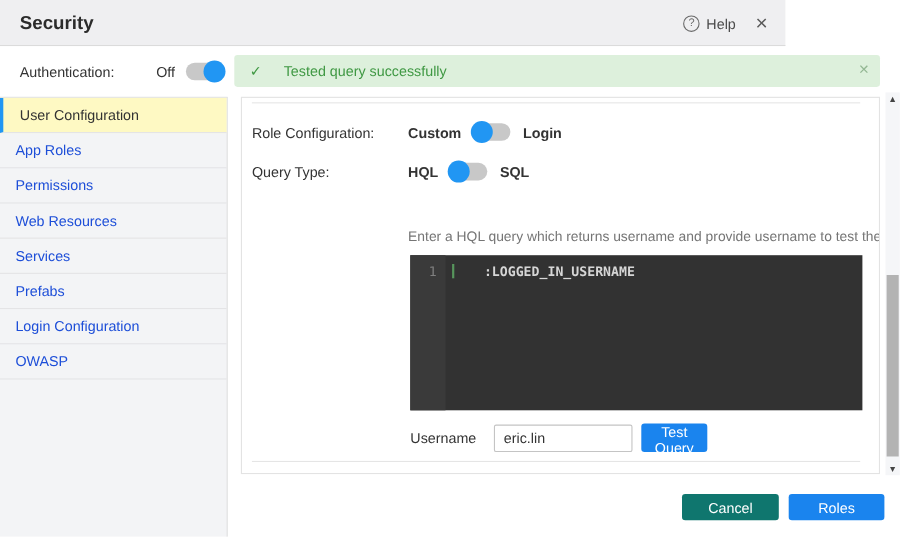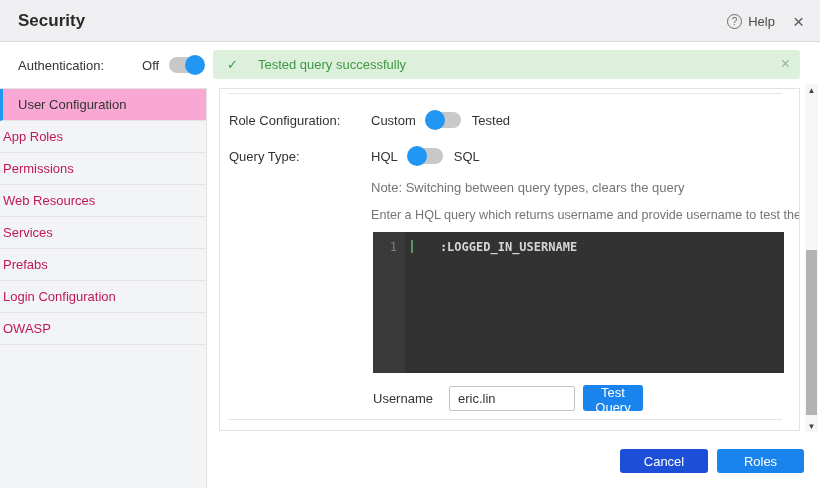--- a/index.html
+++ b/index.html
@@ -4,21 +4,21 @@
 <style>
   * { margin:0; padding:0; box-sizing:border-box; }
   html,body { width:820px; height:488px; overflow:hidden; }
   body {
     position:relative; background:#ffffff;
     font-family:"Liberation Sans", sans-serif; font-size:13px; color:#333;
   }
 
   
   .app-header {
-    position:absolute; top:0; left:0; width:820px; height:42px;
+    position:absolute; top:0; left:0; width:714px; height:42px;
     background:#efeff1; border-bottom:1px solid #d9d9d9;
     display:flex; align-items:center;
   }
   .app-title { font-size:17px; font-weight:600; color:#2b2b2b; margin-left:18px; }
   .header-right { position:absolute; right:12px; top:0; height:42px; display:flex; align-items:center; gap:14px; }
   .help-wrap { display:flex; align-items:center; gap:6px; cursor:pointer; color:#4a4a4a; }
   .help-circle {
     width:15px; height:15px; border:1px solid #6a6a6a; border-radius:50%;
     display:flex; align-items:center; justify-content:center;
     font-size:10px; color:#6a6a6a;
@@ -47,40 +47,40 @@
   .alert-check { margin-left:14px; font-size:13px; }
   .alert-msg { margin-left:20px; font-size:13px; }
   .alert-close { position:absolute; right:10px; top:5px; font-size:16px; color:#93b793; cursor:pointer; }
 
   
   .sidebar {
     position:absolute; left:0; top:88px; width:207px; height:400px;
     background:#f3f4f6; border-right:1px solid #e0e0e0; border-top:1px solid #e4e4e4;
   }
   .side-item {
-    height:32px; display:flex; align-items:center; padding-left:3px;
-    color:#be185d; border-bottom:1px solid #e4e4e6; cursor:pointer; background:transparent;
+    height:32px; display:flex; align-items:center; padding-left:14px;
+    color:#1d4ed8; border-bottom:1px solid #e4e4e6; cursor:pointer; background:transparent;
   }
   .side-item.active {
-    background:#f9a8d4; color:#333; border-left:3px solid #2196f3; padding-left:15px;
+    background:#fef9c3; color:#333; border-left:3px solid #2196f3; padding-left:15px;
   }
 
   
   .panel {
     position:absolute; left:219px; top:88px; width:581px; height:343px;
     background:#ffffff; border:1px solid #e3e3e3; overflow:hidden;
   }
   .panel-divider-top { position:absolute; left:9px; top:4px; width:553px; height:1px; background:#e5e5e5; }
   .panel-divider-bottom { position:absolute; left:9px; top:330px; width:553px; height:1px; background:#e5e5e5; }
 
   .form-row { position:absolute; display:flex; align-items:center; }
   .row-role { left:9px; top:18px; height:26px; width:560px; }
   .row-query { left:9px; top:54px; height:26px; width:560px; }
   .form-label { width:142px; color:#333; }
-  .toggle-group { display:flex; align-items:center; gap:11px; }
+  .toggle-group { display:flex; align-items:center; gap:11px;font-weight:bold; }
 
   .note-text { position:absolute; left:151px; top:91px; color:#757575; white-space:nowrap; }
   .instruction-text { position:absolute; left:151px; top:119px; color:#757575; white-space:nowrap; font-size:12.6px; }
 
   
   .editor {
     position:absolute; left:153px; top:143px; width:411px; height:141px;
     background:#323232; display:flex;
     font-family:"DejaVu Sans Mono", monospace; font-size:12px; font-weight:bold; line-height:19px;
   }
@@ -111,21 +111,21 @@
 
   
   .scrollbar { position:absolute; left:805px; top:84px; width:13px; height:348px; background:#f5f6f8; }
   .sb-arrow { position:absolute; left:0; width:13px; height:12px; display:flex; align-items:center; justify-content:center;
               font-size:8px; color:#444; cursor:pointer; }
   .sb-up { top:0; }
   .sb-down { bottom:0; }
   .sb-thumb { position:absolute; left:1px; top:166px; width:11px; height:165px; background:#b3b3b3; cursor:pointer; }
 
   
-  .btn-cancel { position:absolute; left:620px; top:449px; width:88px; height:24px; background:#1d4ed8; }
+  .btn-cancel { position:absolute; left:620px; top:449px; width:88px; height:24px; background:#0f766e; }
   .btn-save   { position:absolute; left:717px; top:449px; width:87px; height:24px; background:#1a84ee; }
 </style>
 </head>
 <body>
 
 <div class="app-header">
   <div class="app-title">Security</div>
   <div class="header-right">
     <div class="help-wrap">
       <span class="help-circle">?</span>
@@ -165,36 +165,35 @@
 <div class="panel">
   <div class="panel-divider-top"></div>
 
   <div class="form-row row-role">
     <span class="form-label">Role Configuration:</span>
     <span class="toggle-group">
       <span>Custom</span>
       <span class="toggle knob-left">
         <span class="knob"></span>
       </span>
-      <span>Tested</span>
+      <span>Login</span>
     </span>
   </div>
 
   <div class="form-row row-query">
     <span class="form-label">Query Type:</span>
     <span class="toggle-group">
       <span>HQL</span>
       <span class="toggle knob-left">
         <span class="knob"></span>
       </span>
       <span>SQL</span>
     </span>
   </div>
 
-  <div class="note-text">Note: Switching between query types, clears the query</div>
   <div class="instruction-text">Enter a HQL query which returns username and provide username to test the query</div>
 
   <div class="editor">
     <div class="gutter">1</div>
     <div class="code-area" id="code-area">
         <div class="code-line"><span class="tok-plain">    :LOGGED_IN_USERNAME</span></div>
       </div>
   </div>
 
   <div class="row-username">

